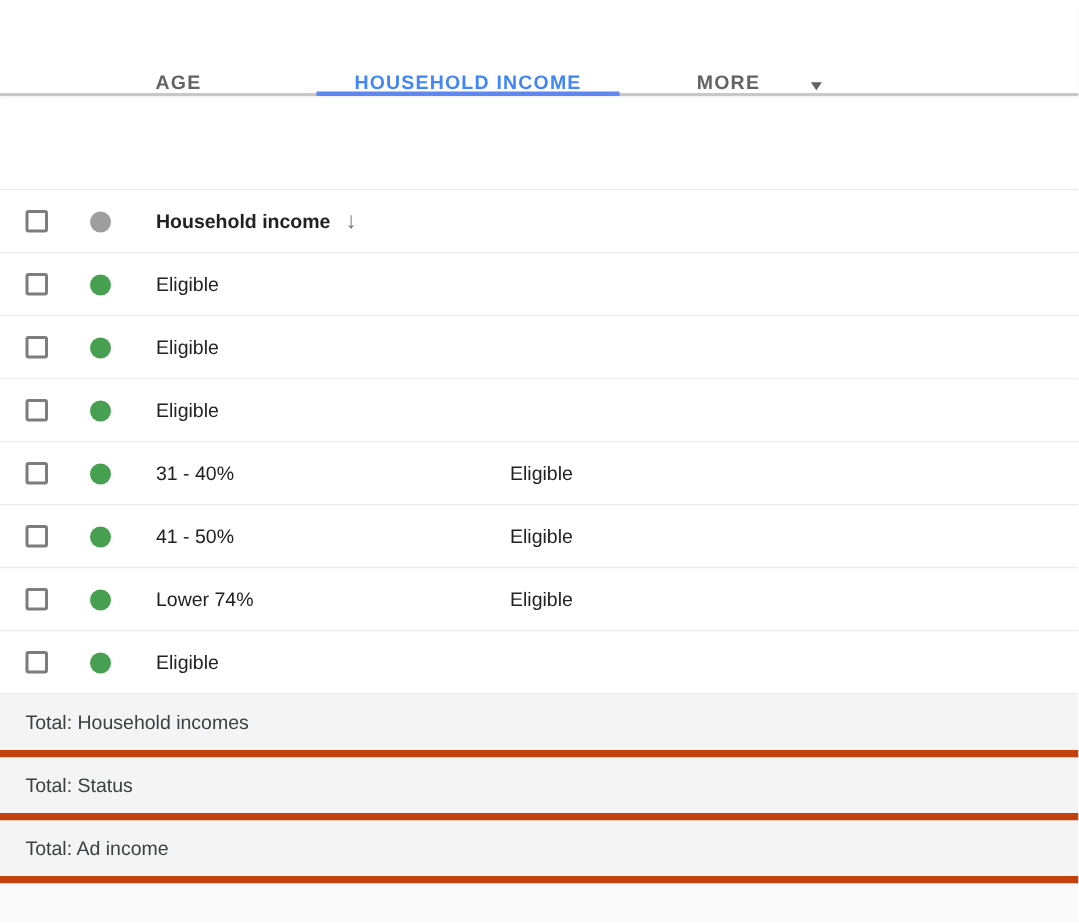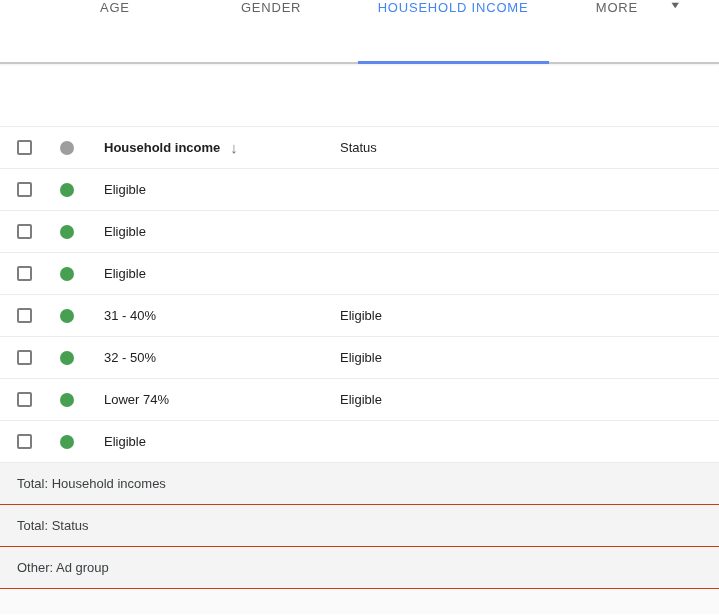--- a/index.html
+++ b/index.html
@@ -17,24 +17,24 @@
     display: flex;
     align-items: stretch;
     padding-left: 36px;
     border-bottom: 2px solid #c8c8c8;
     box-shadow: 0 1px 2px rgba(0,0,0,0.06);
     background: #fff;
     position: relative;
   }
   .tab {
     display: flex;
-    align-items: flex-start;
+    align-items: flex-end;
     justify-content: center;
     font-size: 13px;
-    font-weight: normal;
+    font-weight: bold;
     letter-spacing: 0.8px;
     color: #636363;
     position: relative;
     cursor: pointer;
   }
   .tab-age { width: 166px; }
   .tab-gender { width: 163px; }
   .tab-hhi { width: 220px; }
   .tab-more { width: 170px; gap: 26px; }
   .tab.active { color: #4285f4; }
@@ -108,35 +108,32 @@
   .trow .col-name { color: #212121; }
   .trow .col-status { color: #212121; }
 
   
   .total-row {
     height: 42px;
     display: flex;
     align-items: center;
     padding-left: 17px;
     background: #f4f4f4;
-    border-bottom: 1px solid #c2410c;
+    border-bottom: 5px solid #c2410c;
     font-size: 13px;
     color: #3c4043;
   }
   .bottom-strip { height: 25px; background: #fafafa; }
 </style>
 </head>
 <body>
 
 <div class="tabbar">
   <div class="tab tab-age">
     <span>AGE</span>
-  </div>
-  <div class="tab tab-gender">
-    <span>GENDER</span>
   </div>
   <div class="tab tab-hhi active">
     <span>HOUSEHOLD INCOME</span>
     <span class="tab-underline"></span>
   </div>
   <div class="tab tab-more">
     <span>MORE</span>
     <span class="dropdown-arrow">▼</span>
   </div>
 </div>
@@ -149,23 +146,20 @@
     <div class="col-check">
       <div class="checkbox"></div>
     </div>
     <div class="col-dot">
       <div class="dot dot-gray"></div>
     </div>
     <div class="col-name">
       <span>Household income</span>
       <span class="sort-icon">↓</span>
     </div>
-    <div class="col-status">
-      <span>Status</span>
-    </div>
   </div>
 
   <div class="trow">
     <div class="col-check">
         <div class="checkbox"></div>
       </div>
     <div class="col-dot">
         <div class="dot dot-green"></div>
       </div>
     <div class="col-status">Eligible</div>
@@ -198,21 +192,21 @@
     <div class="col-name">31 - 40%</div>
     <div class="col-status">Eligible</div>
   </div>
   <div class="trow">
     <div class="col-check">
         <div class="checkbox"></div>
       </div>
     <div class="col-dot">
         <div class="dot dot-green"></div>
       </div>
-    <div class="col-name">32 - 50%</div>
+    <div class="col-name">41 - 50%</div>
     <div class="col-status">Eligible</div>
   </div>
   <div class="trow">
     <div class="col-check">
         <div class="checkbox"></div>
       </div>
     <div class="col-dot">
         <div class="dot dot-green"></div>
       </div>
     <div class="col-name">Lower 74%</div>
@@ -228,17 +222,17 @@
     <div class="col-status">Eligible</div>
   </div>
 
   <div class="total-row">
     <span>Total: Household incomes</span>
   </div>
   <div class="total-row">
     <span>Total: Status</span>
   </div>
   <div class="total-row">
-    <span>Other: Ad group</span>
+    <span>Total: Ad income</span>
   </div>
 </div>
 
 <div class="bottom-strip"></div>
 
 </body></html>

